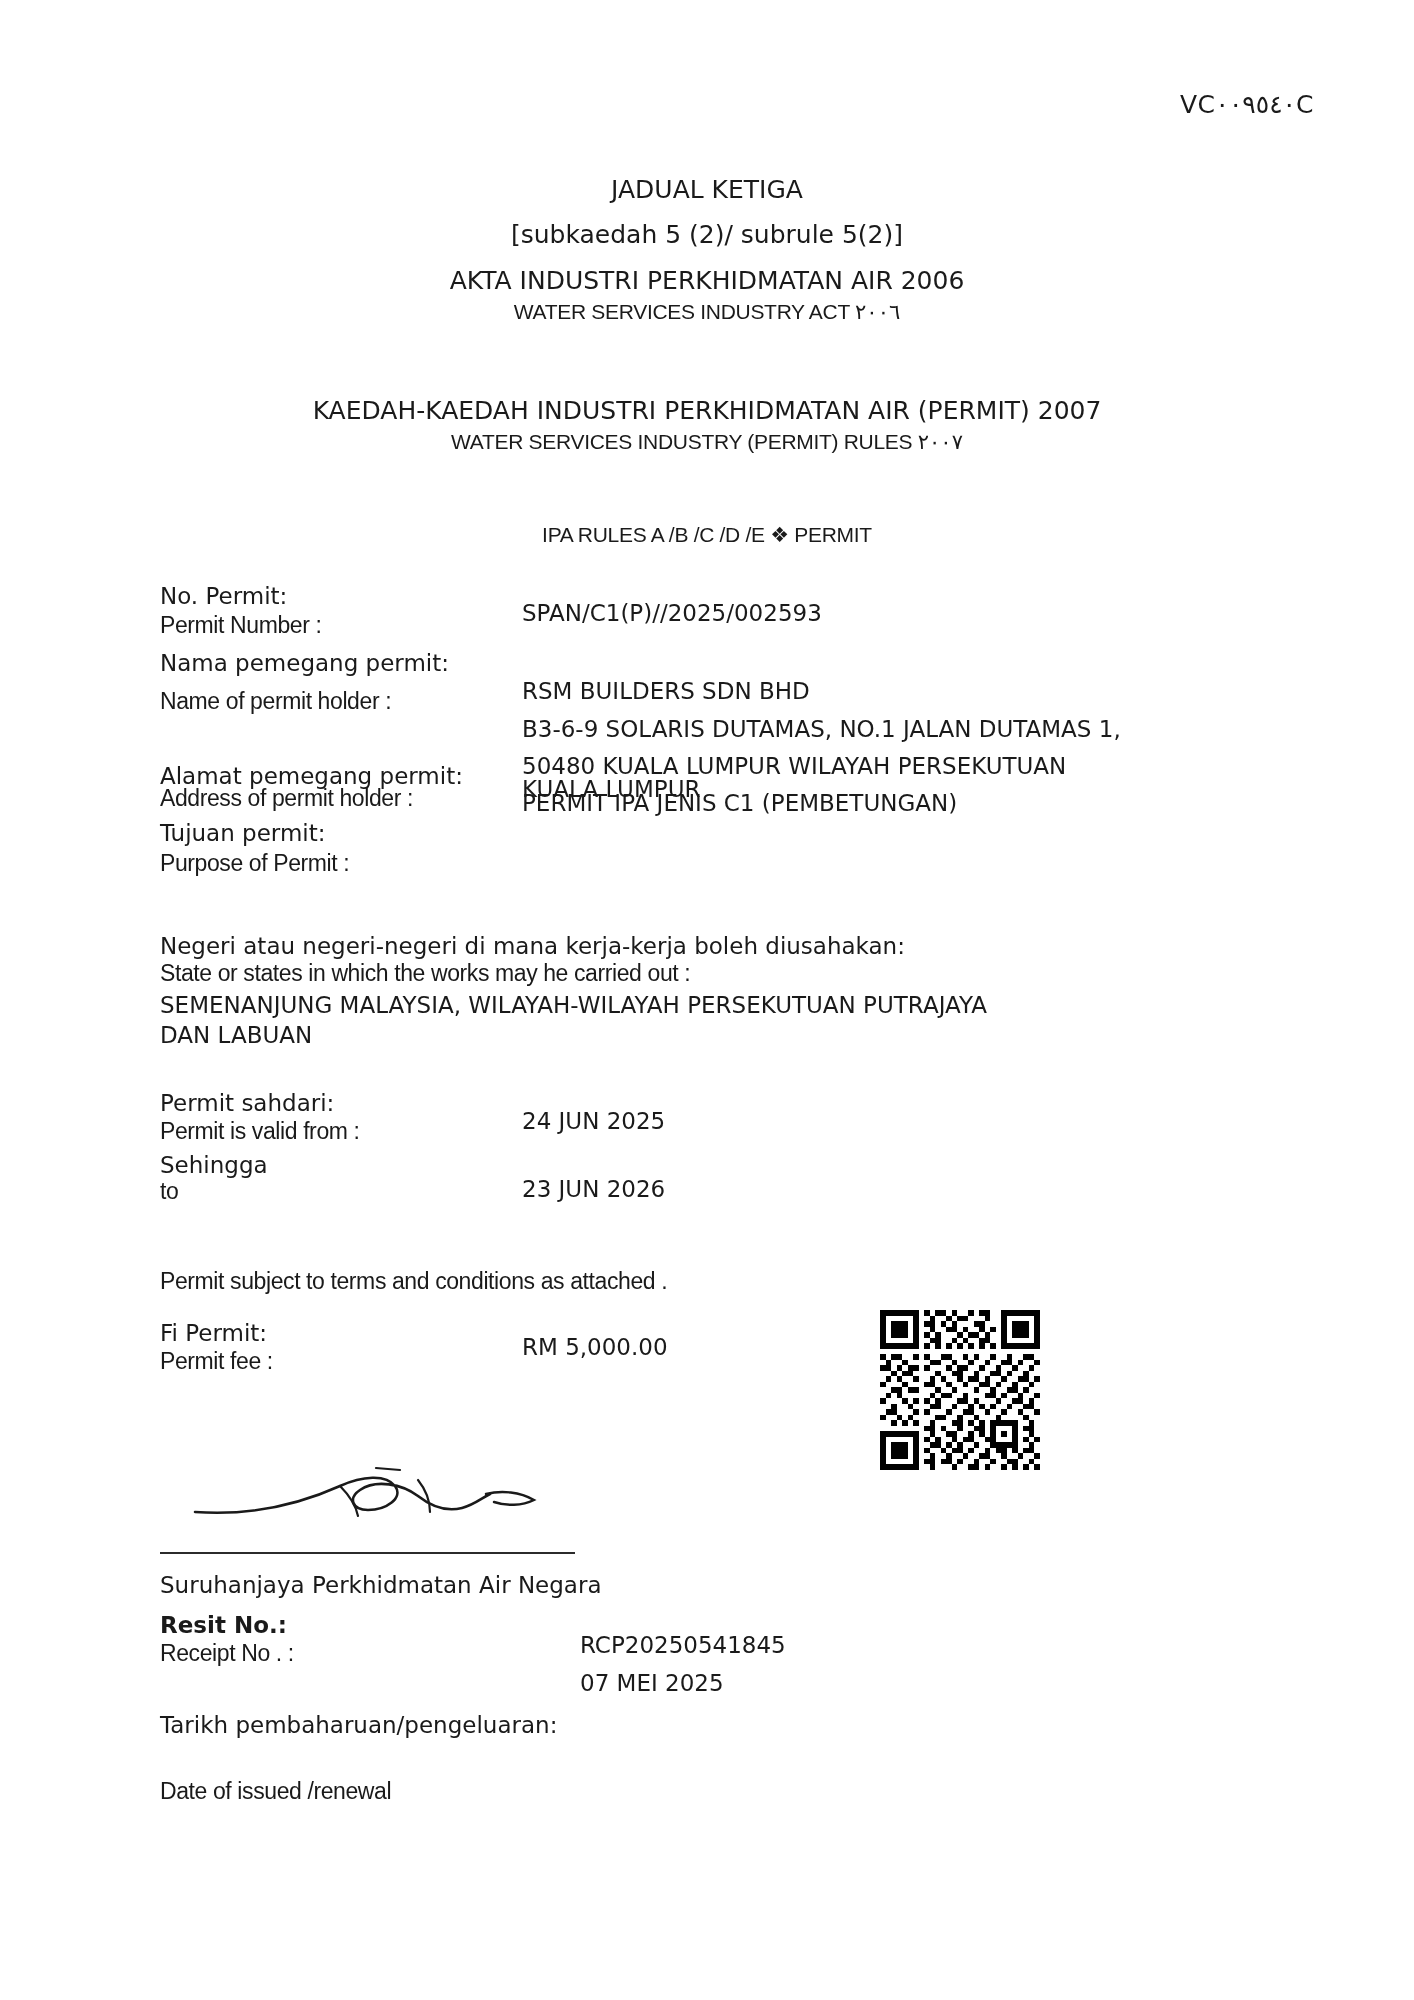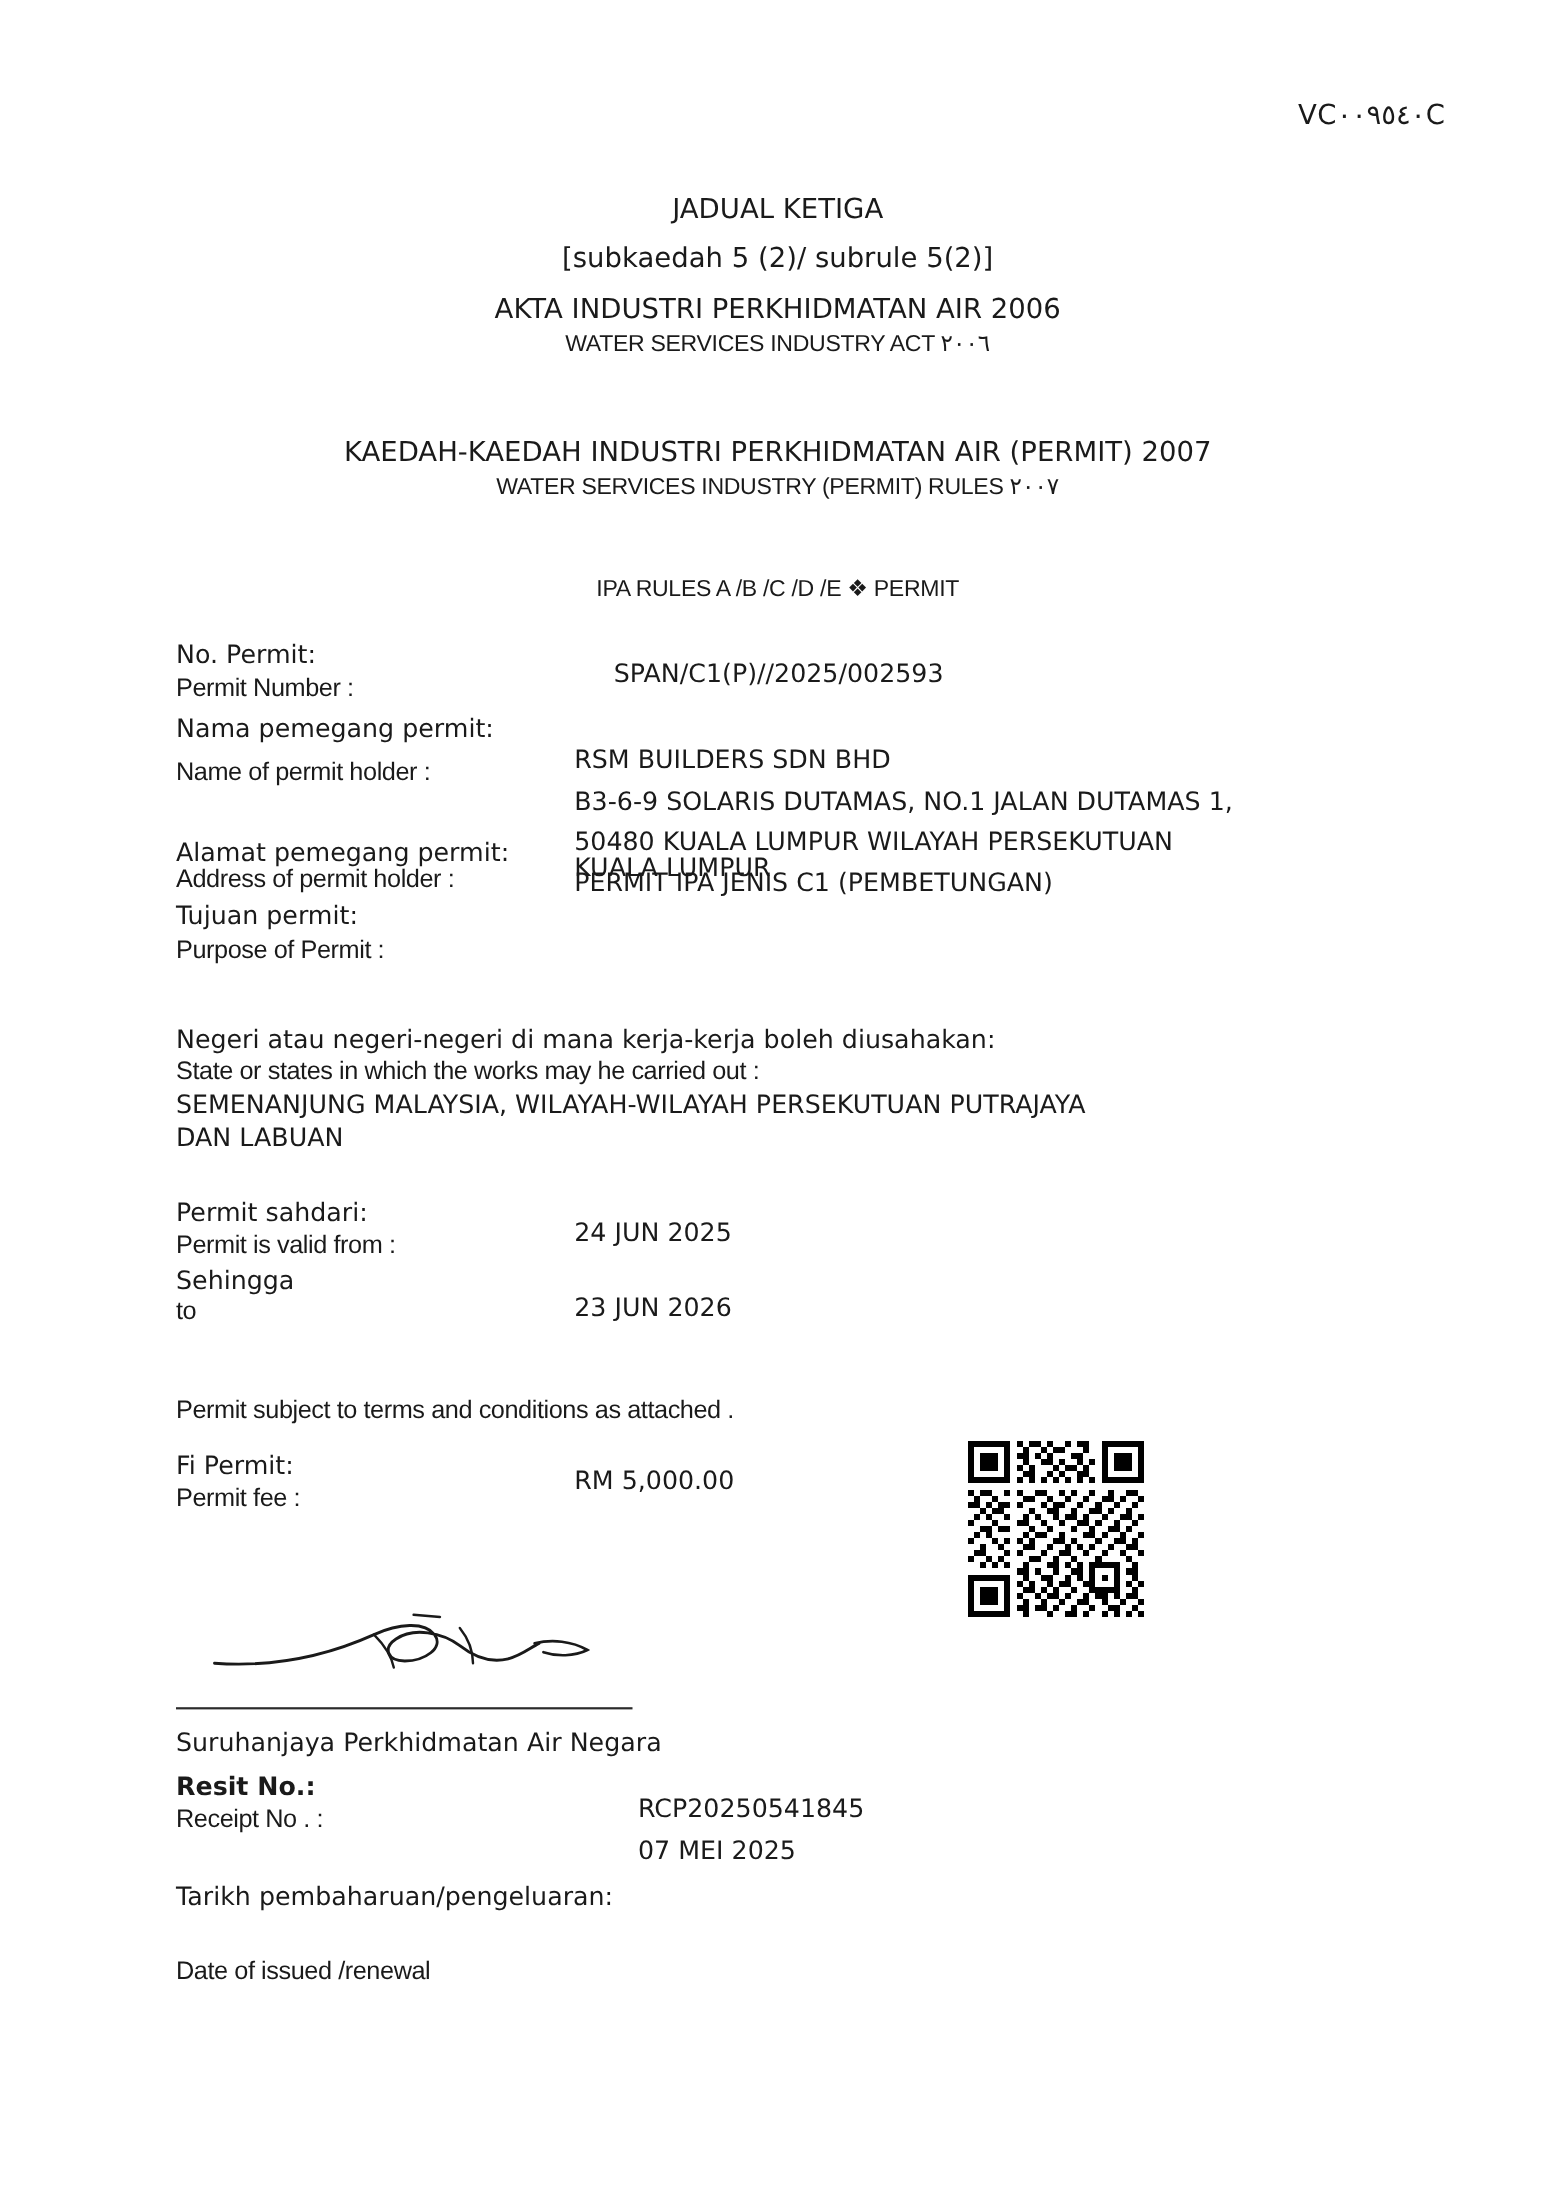--- a/index.html
+++ b/index.html
@@ -47,21 +47,21 @@
   .lbl { font-size: 23px; }
   .lbl-en { font-size: 23px; font-family: "Liberation Sans", sans-serif; letter-spacing: -0.4px; }
   .val { font-size: 23px; }
 
   .leftcol { left: 160px; }
   .valcol  { left: 522px; }
 
   
   #f-permitno-ms  { top: 583px; }
   #f-permitno-en  { top: 612px; }
-  #f-permitno-val { top: 600px; margin-left: 36px; }
+  #f-permitno-val { top: 600px; }
 
   #f-holder-ms  { top: 650px; }
   #f-holder-en  { top: 688px; }
   #f-holder-val { top: 678px; }
 
   #f-addr-line1 { top: 716px; }
   #f-addr-line2 { top: 753px; }
   #f-addr-line3 { top: 776px; }
 
   #f-addr-ms  { top: 763px; }

